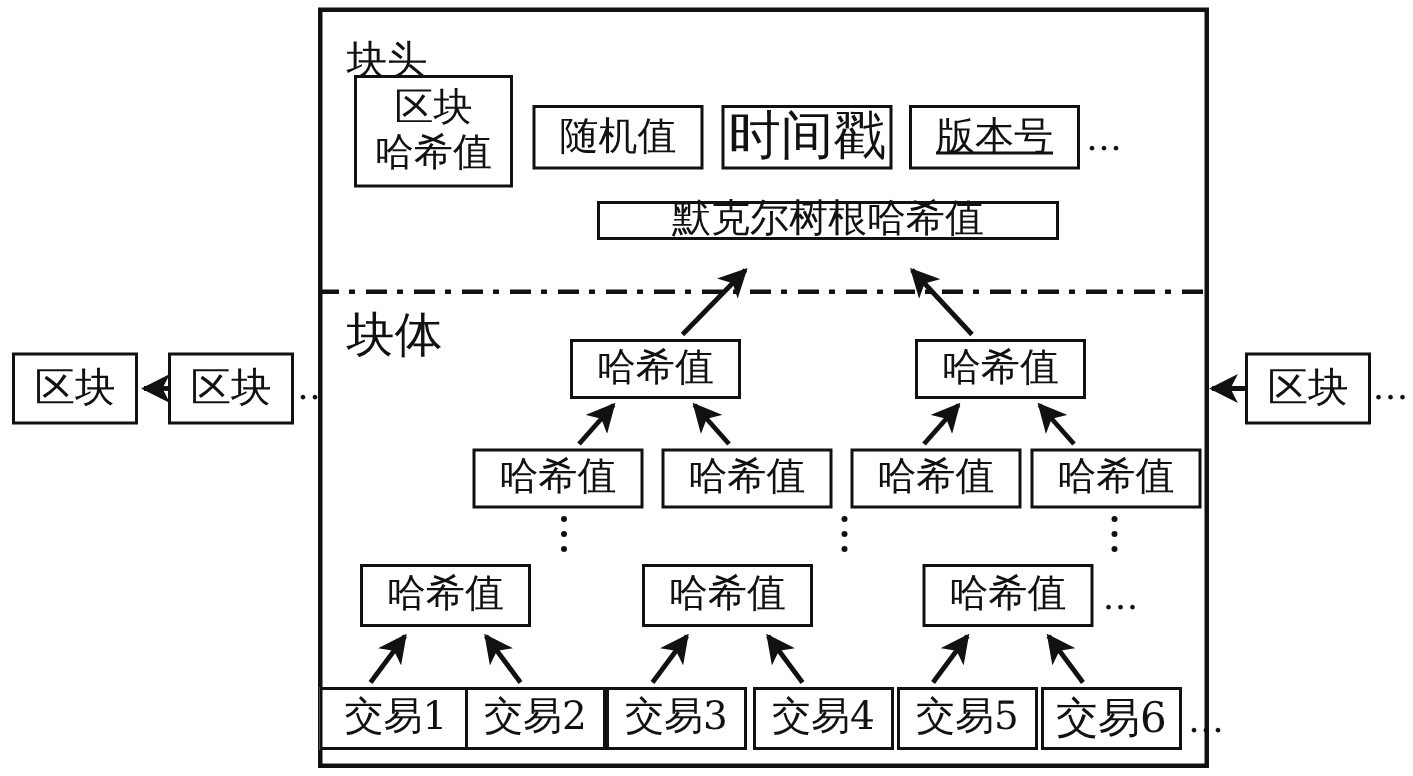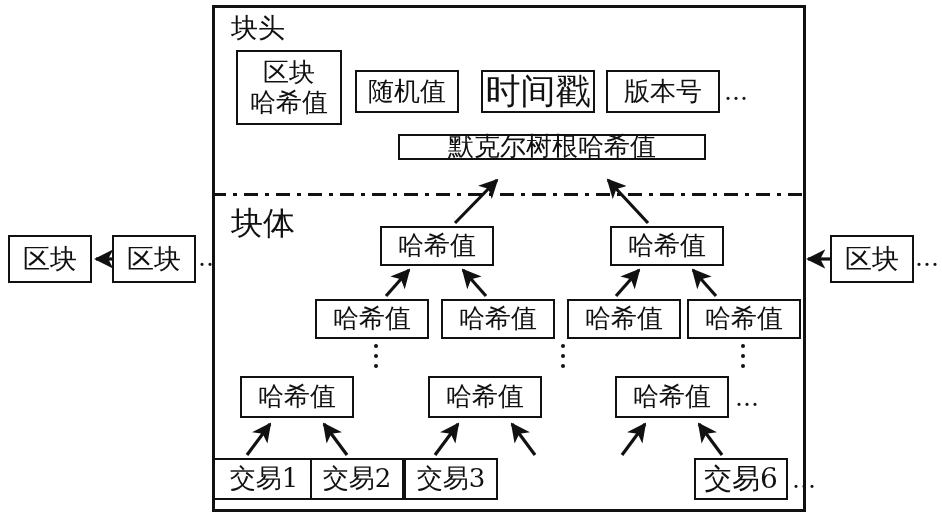--- a/index.html
+++ b/index.html
@@ -80,34 +80,34 @@
 
   <div class="ell" id="chain-left-ellipsis" style="left:198px;top:244px;font-size:24px;">…</div>
 
   <div class="bx" id="chain-right-1" style="left:830px;top:235px;width:84px;height:48px;font-size:27px;">区块</div>
 
   <div class="ell" id="chain-right-ellipsis" style="left:915px;top:244px;font-size:24px;">…</div>
 
   <div id="outer-block"></div>
   <div id="divider"></div>
 
-  <div class="lbl" id="label-header" style="left:231px;top:10px;font-size:27px;">块头</div>
+  <div class="lbl" id="label-header" style="left:231px;top:22px;font-size:27px;">块头</div>
 
   <div class="lbl" id="label-body" style="left:231px;top:202px;font-size:32px;font-family:Liberation Serif, serif;">块体</div>
 
   <div class="bx two-line" id="box-block-hash" style="left:236px;top:50px;width:106px;height:75px;font-size:26px;flex-direction:column;">
     <span>区块</span>
     <span>哈希值</span>
   </div>
 
-  <div class="bx" id="box-nonce" style="left:355px;top:70px;width:104px;height:43px;font-size:26px;">随机值</div>
+  <div class="bx" id="box-nonce" style="left:355px;top:70px;width:114px;height:43px;font-size:26px;">随机值</div>
 
   <div class="bx" id="box-timestamp" style="left:481px;top:70px;width:114px;height:43px;font-size:35px;">时间戳</div>
 
-  <div class="bx" id="box-version" style="left:606px;top:70px;width:114px;height:43px;font-size:26px;">版本号</div>
+  <div class="bx" id="box-version" style="left:606px;top:70px;width:114px;height:43px;font-size:26px;text-decoration:underline;">版本号</div>
 
   <div class="ell" id="header-ellipsis" style="left:724px;top:78px;font-size:24px;">…</div>
 
   <div class="bx" id="box-merkle-root" style="left:398px;top:134px;width:308px;height:26px;font-size:26px;">默克尔树根哈希值</div>
 
   <div class="bx" id="box-l2-0" style="left:380px;top:226px;width:114px;height:40px;font-size:26px;">哈希值</div>
 
   <div class="bx" id="box-l2-1" style="left:610px;top:226px;width:114px;height:40px;font-size:26px;">哈希值</div>
 
   <div class="bx" id="box-l3-0" style="left:315px;top:299px;width:114px;height:40px;font-size:26px;">哈希值</div>
@@ -141,21 +141,23 @@
   <div class="bx" id="box-l4-2" style="left:615px;top:376px;width:114px;height:42px;font-size:26px;">哈希值</div>
 
   <div class="ell" id="leaf-hash-ellipsis" style="left:735px;top:384px;font-size:24px;">…</div>
 
   <div class="bx" id="tx-0" style="left:213px;top:458px;width:102px;height:42px;font-size:26px;">交易1</div>
 
   <div class="bx" id="tx-1" style="left:310px;top:458px;width:94px;height:42px;font-size:26px;">交易2</div>
 
   <div class="bx" id="tx-2" style="left:404px;top:458px;width:94px;height:42px;font-size:26px;">交易3</div>
 
+  <div class="bx" id="tx-3" style="left:502px;top:458px;width:94px;height:42px;font-size:26px;">交易4</div>
 
+  <div class="bx" id="tx-4" style="left:598px;top:458px;width:94px;height:42px;font-size:26px;">交易5</div>
 
   <div class="bx" id="tx-5" style="left:694px;top:458px;width:94px;height:42px;font-size:28px;">交易6</div>
 
   <div class="ell" id="tx-ellipsis" style="left:792px;top:466px;font-size:24px;">…</div>
 
   <svg class="arrows" viewBox="0 0 942 517" xmlns="http://www.w3.org/2000/svg">
     <defs>
       <marker id="ah" viewBox="0 0 10 10" refX="9" refY="5" markerWidth="6" markerHeight="6" orient="auto-start-reverse">
         <path d="M 0 0 L 10 5 L 0 10 L 2.6 5 z" fill="#111"></path>
       </marker>

